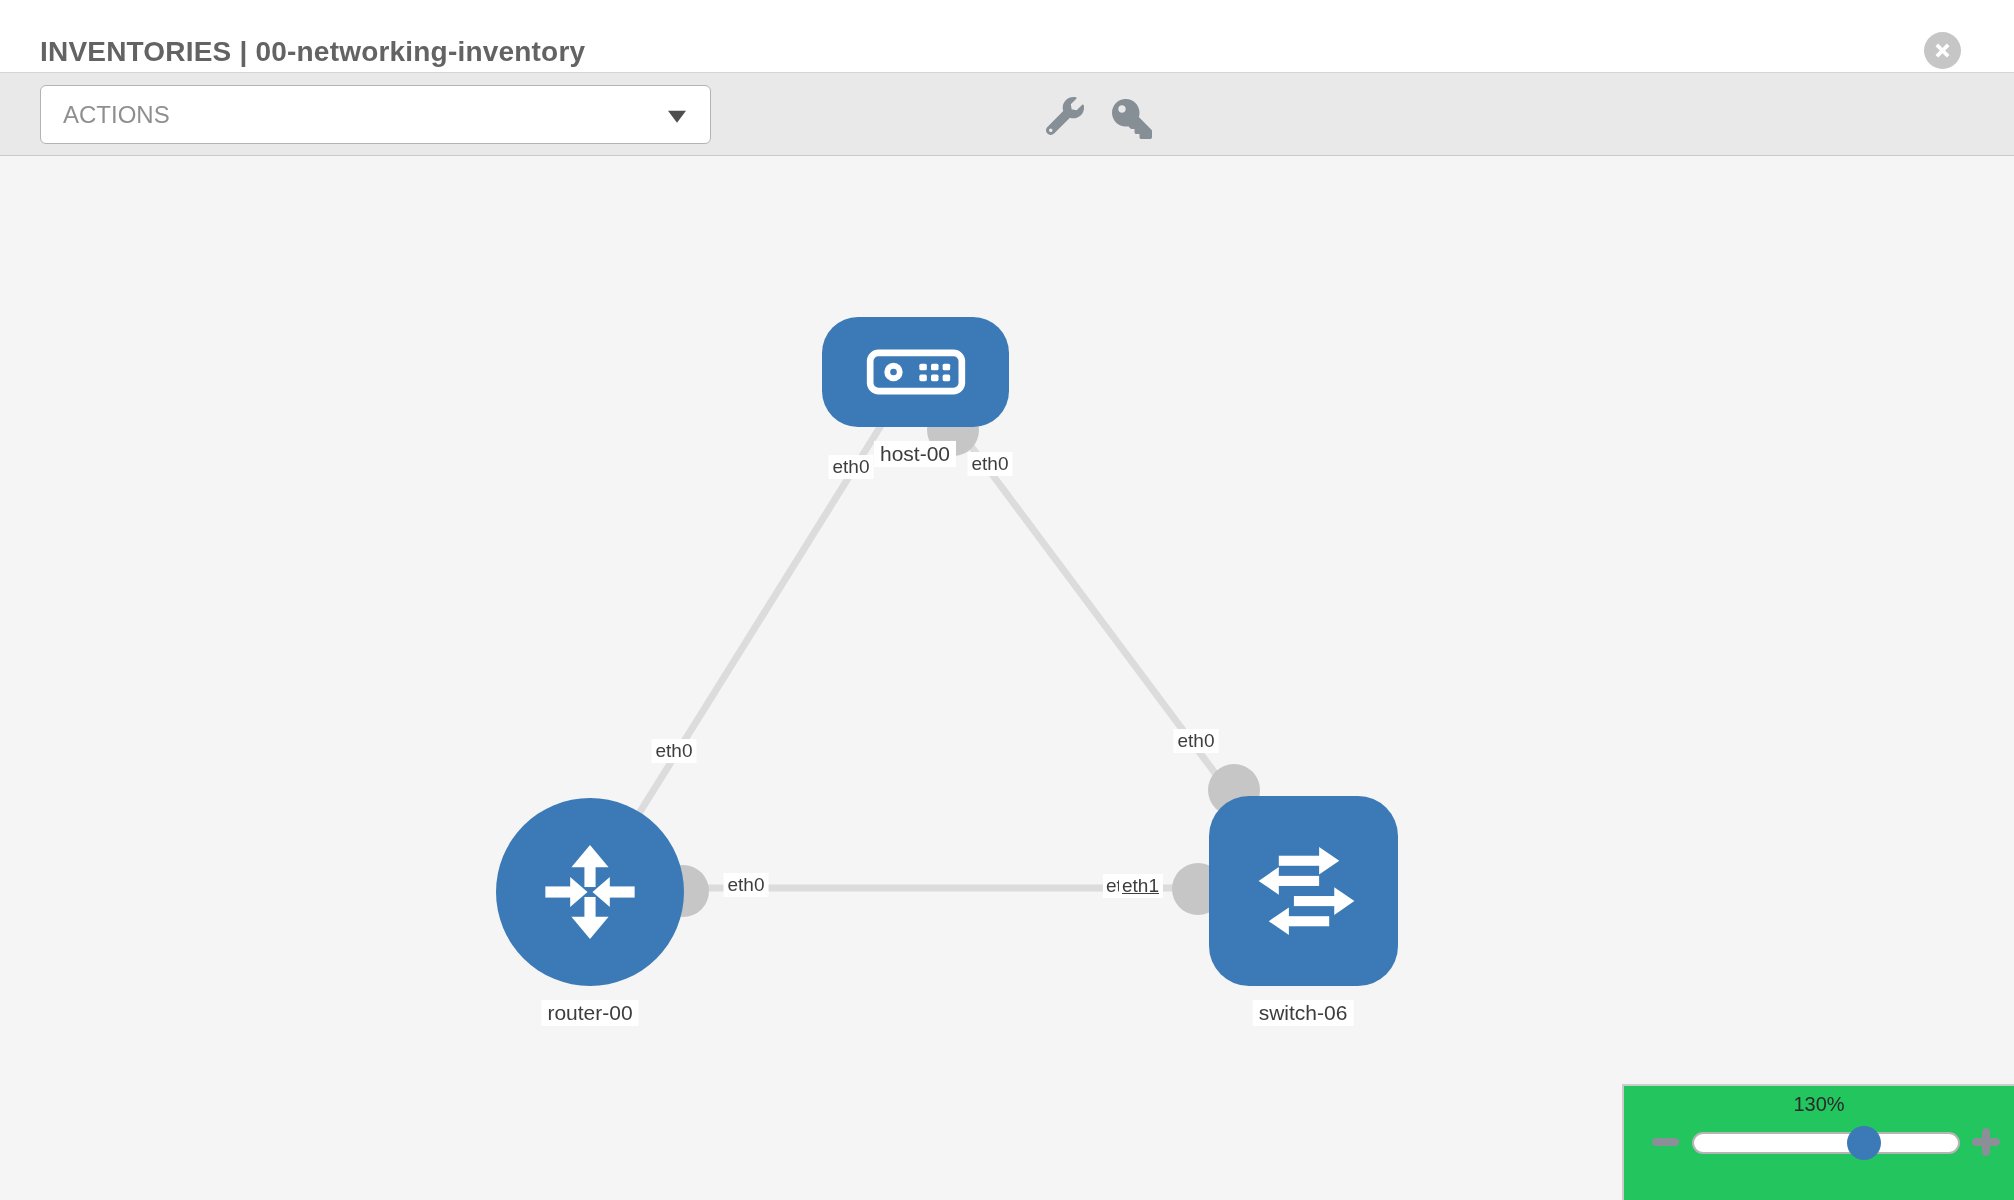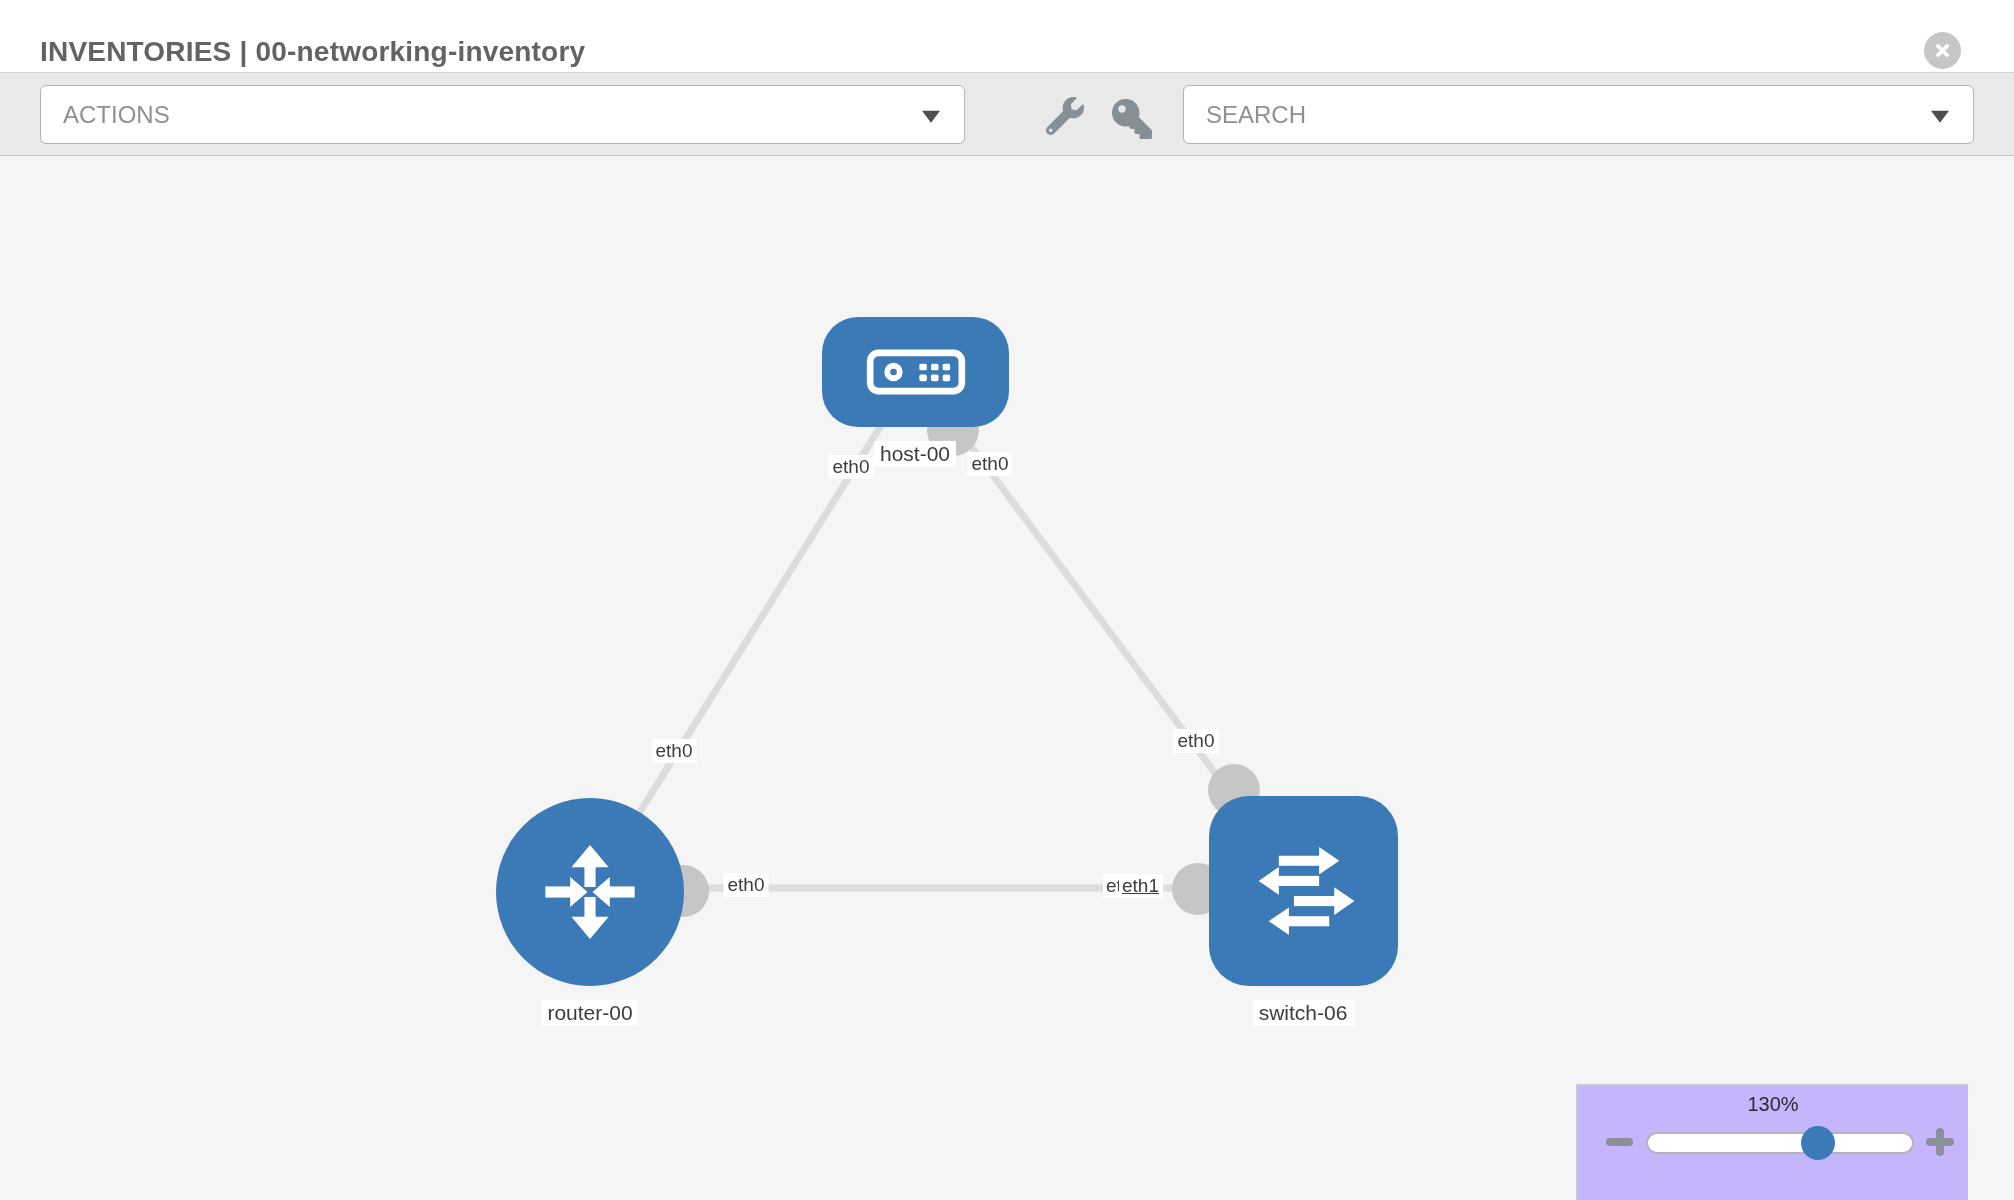--- a/index.html
+++ b/index.html
@@ -25,21 +25,21 @@
   .toolbar {
     position:absolute; left:0; top:72px; width:100%; height:84px;
     background:#e9e9e9; border-top:1px solid #d4d4d4; border-bottom:1px solid #c9c9c9;
   }
   .select-box {
     position:absolute; top:12px; height:59px; background:#fff;
     border:1px solid #b3b3b3; border-radius:6px;
     display:flex; align-items:center; padding:0 22px;
     font-size:24px; color:#8f8f8f; cursor:pointer;
   }
-  .select-actions { left:40px;  width:925px; }
+  .select-actions { left:40px;  width:671px; }
   .select-search  { left:1183px; width:791px; }
   .caret {
     position:absolute; right:24px; top:50%; transform:translateY(-35%);
     width:0; height:0;
     border-left:9px solid transparent; border-right:9px solid transparent;
     border-top:12px solid #4e4e4e;
   }
   .tool-btn { position:absolute; background:none; border:none; cursor:pointer; }
   .tool-wrench { left:1046px; top:24px; }
   .tool-key    { left:1112px; top:26px; }
@@ -69,22 +69,22 @@
   .if-switch-top { left:1196px; top:585px; }
   .if-mid-left   { left:746px;  top:729px; }
 
   .if-overlap { position:absolute; left:1103px; top:731px; height:26px; transform:translateY(-50%); }
   .if-overlap span { position:absolute; top:0; background:#fff; font-size:19px; color:#3d3d3d; padding:1px 4px 1px 0; white-space:nowrap; }
   .if-overlap .under { left:0; padding-left:3px; }
   .if-overlap .over  { left:16px; padding-left:3px;text-decoration:underline; }
 
   
   .zoom-panel {
-    position:absolute; left:1576px; top:1084px; width:392px; height:116px;
-    background:#c4b5fd; border-left:2px solid #cbcbcb; border-top:2px solid #cbcbcb;
+    position:absolute; left:1622px; top:1084px; width:392px; height:116px;
+    background:#22c55e; border-left:2px solid #cbcbcb; border-top:2px solid #cbcbcb;
   }
   .zoom-level { position:absolute; left:0; top:7px; width:100%; text-align:center; font-size:20px; color:#2b2b2b; }
   .zoom-minus { position:absolute; left:28px; top:52px; width:27px; height:8px; border-radius:4px; background:#8a8f98; border:none; cursor:pointer; }
   .zoom-plus  { position:absolute; left:348px; top:42px; width:28px; height:28px; background:none; border:none; cursor:pointer; }
   .zoom-plus .h { position:absolute; left:0; top:10px; width:28px; height:8px; border-radius:4px; background:#8a8f98; }
   .zoom-plus .v { position:absolute; left:10px; top:0; width:8px; height:28px; border-radius:4px; background:#8a8f98; }
   .zoom-track {
     position:absolute; left:68px; top:46px; width:268px; height:22px;
     background:#fff; border:2px solid #b5b5b5; border-radius:12px; cursor:pointer;
   }
@@ -120,24 +120,20 @@
     </button>
 
     <button class="tool-btn tool-key">
       <svg width="40" height="40" viewBox="0 0 512 512">
         <g transform="scale(-1,1) translate(-512,0)">
           <path fill="#868e96" d="M512 176.001C512 273.203 433.202 352 336 352c-11.22 0-22.19-1.062-32.827-3.069l-24.012 27.014A23.999 23.999 0 0 1 261.223 384H224v40c0 13.255-10.745 24-24 24h-40v40c0 13.255-10.745 24-24 24H24c-13.255 0-24-10.745-24-24v-78.059c0-6.365 2.529-12.47 7.029-16.971l161.802-161.802C163.108 219.396 160 197.054 160 176 160 78.798 238.797.001 335.999 0 433.488-.001 512 78.511 512 176.001zM336 128c0 26.51 21.49 48 48 48s48-21.49 48-48-21.49-48-48-48-48 21.49-48 48z"></path>
         </g>
       </svg>
     </button>
 
-    <div class="select-box select-search">
-      <span>SEARCH</span>
-      <span class="caret"></span>
-    </div>
   </div>
 
   <div class="canvas">
 
     <svg class="links-svg" width="2014" height="1044">
 
       <line x1="915" y1="215" x2="590" y2="736" stroke="#dcdcdc" stroke-width="7"></line>
       <line x1="915" y1="215" x2="1303" y2="735" stroke="#dcdcdc" stroke-width="7"></line>
       <line x1="590" y1="732" x2="1303" y2="732" stroke="#dcdcdc" stroke-width="7"></line>
 

